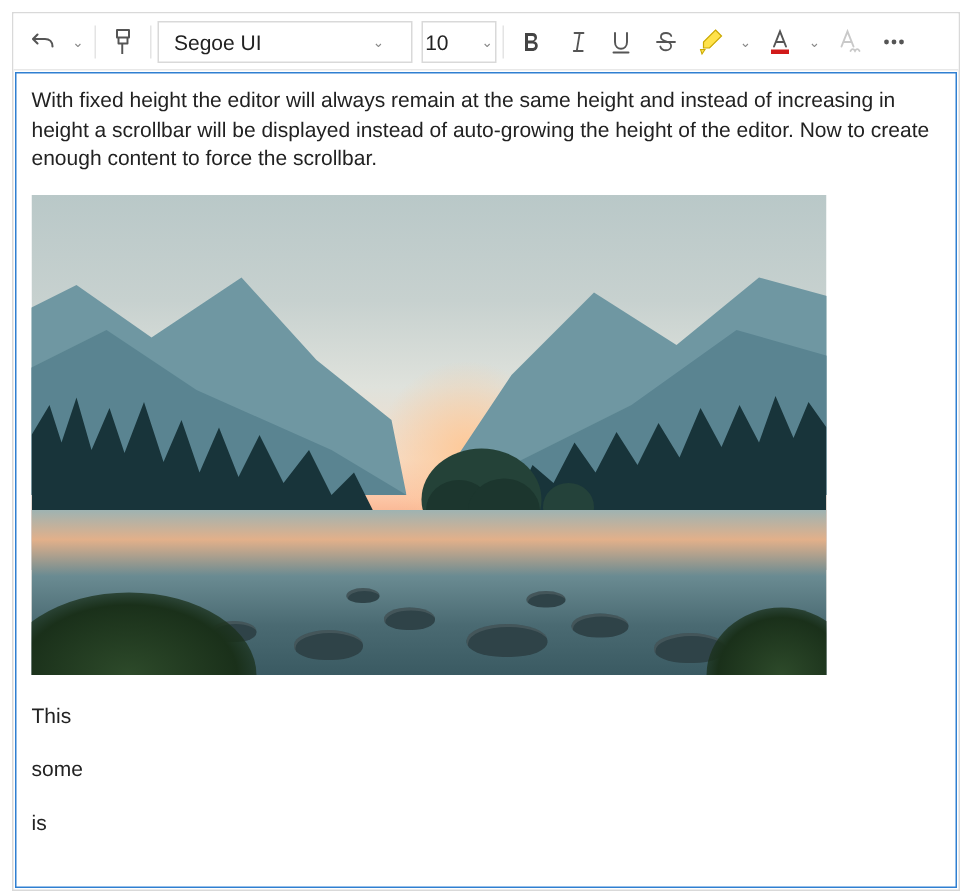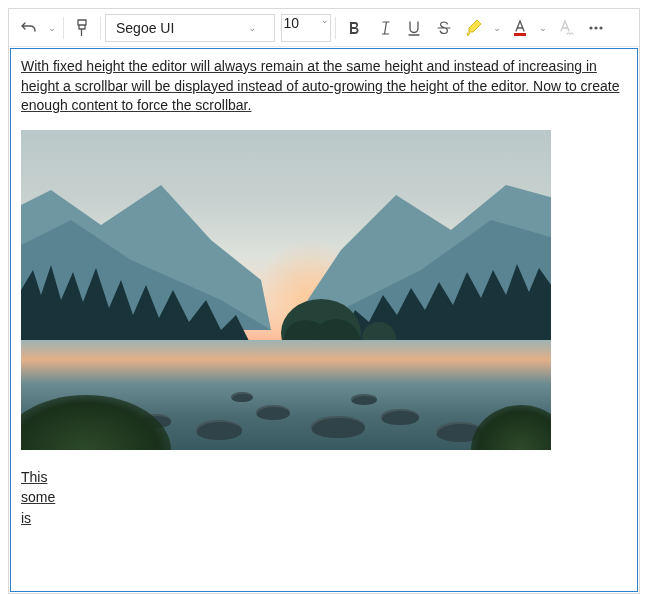--- a/index.html
+++ b/index.html
@@ -58,21 +58,21 @@
     width: 170px;
     height: 28px;
     border: 1px solid #d9d9d9;
     padding: 0 18px 0 10px;
     font-size: 14px;
     color: #222;
     cursor: pointer;
   }
   .size-select {
     display: flex;
-    align-items: flex-start;
+    align-items: center;
     justify-content: center;
     gap: 22px;
     width: 50px;
     height: 28px;
     border: 1px solid #d9d9d9;
     font-size: 14px;
     color: #222;
     cursor: pointer;
     margin-left: 4px;
   }
@@ -82,37 +82,36 @@
     height: 544px;
     border: 1px solid #2f7fd1;
     margin: 1px;
     overflow: hidden;
   }
   .content-scroll {
     position: absolute;
     inset: 0;
     overflow-y: auto;
     padding: 8px 10px 8px 10px;
-    text-decoration: underline;
   }
   .content-scroll p {
     font-size: 14px;
     line-height: 1.4;
     color: #222;
     margin: 0 0 0 0;
   }
   .content-scroll .para-space { margin-bottom: 14px; }
   .landscape {
     width: 530px;
     height: 320px;
     margin: 14px 0 18px 0;
     position: relative;
     overflow: hidden;
   }
-  .lines p { margin: 1px 0; }
+  .lines p { margin: 16px 0; }
 
   
   .content-scroll::-webkit-scrollbar { width: 9px; }
   .content-scroll::-webkit-scrollbar-track { background: #f7f7f7; }
   .content-scroll::-webkit-scrollbar-thumb { background: #c9c9c9; border-radius: 5px; }
 
   
   .sky {
     position:absolute; inset:0;
     background: linear-gradient(to bottom,

